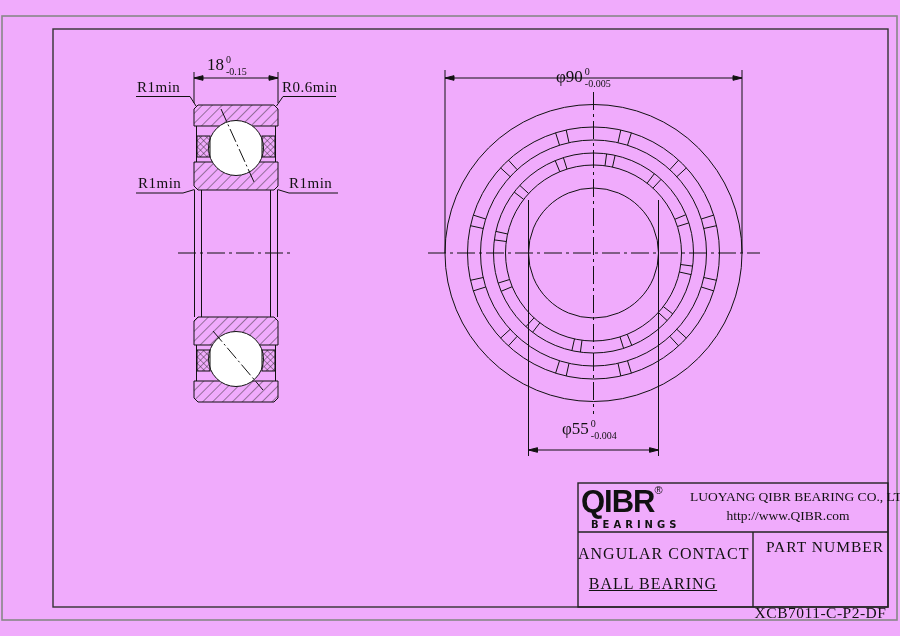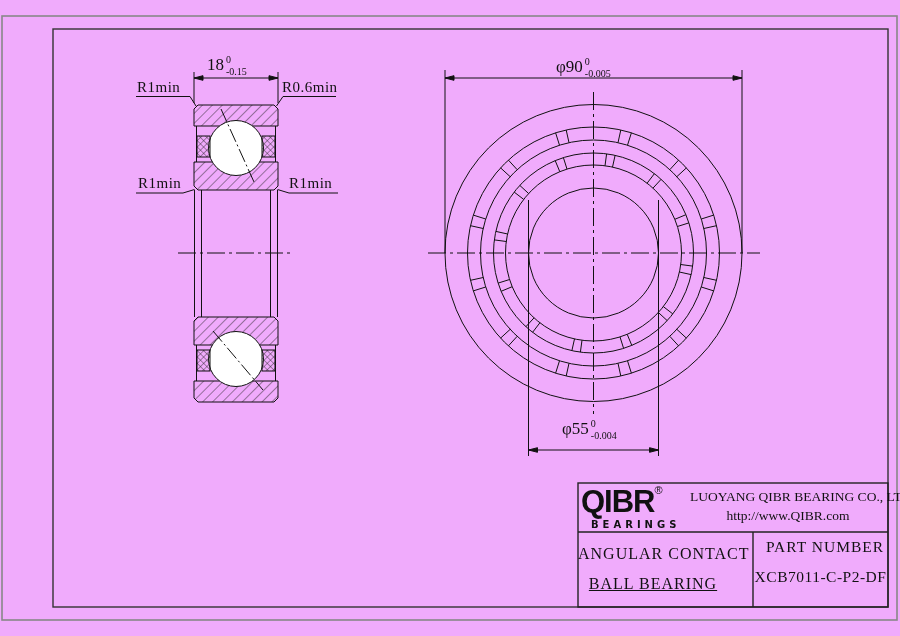--- a/index.html
+++ b/index.html
@@ -14,21 +14,21 @@
   .logo-brand{font-family:Liberation Sans, sans-serif;font-weight:800;
               font-size:31px;line-height:1;letter-spacing:-1px;text-align:right;}
   .logo-brand sup{font-size:11px;font-weight:400;letter-spacing:0;vertical-align:18px;}
   .logo-sub{font-family:"DejaVu Sans","Liberation Sans",sans-serif;font-weight:700;
             font-size:10px;letter-spacing:4px;}
   .tb-center{text-align:center;}
   .company{font-size:13.5px;}
   .url{font-size:13.5px;}
   .product{font-size:16px;letter-spacing:1px;}
   .part-label{font-size:15.5px;letter-spacing:1px;}
-  .part-number{font-size:15.5px;letter-spacing:0.5px;}
+  .part-number{font-size:15.5px;letter-spacing:0.5px;margin-top:36px;}
 </style>
 </head>
 <body>
 
 <div id="page">
 
   <svg id="art" width="900" height="636" viewBox="0 0 900 636">
     <defs>
       <pattern id="hatch" patternUnits="userSpaceOnUse" width="7" height="7" patternTransform="rotate(45)">
         <line x1="0" y1="0" x2="0" y2="7" stroke="#222" stroke-width="0.9"></line>
@@ -179,21 +179,21 @@
     <span class="tol">
       <span>0</span>
       <span>-0.15</span>
     </span>
   </div>
   <div class="txt leader-label" style="left:137px;top:79px;">R1min</div>
   <div class="txt leader-label" style="left:282px;top:79px;">R0.6min</div>
   <div class="txt leader-label" style="left:138px;top:175px;">R1min</div>
   <div class="txt leader-label" style="left:289px;top:175px;">R1min</div>
 
-  <div class="txt dim" style="left:556px;top:58px;">
+  <div class="txt dim" style="left:556px;top:68px;">
     <span>φ90</span>
     <span class="tol">
       <span>0</span>
       <span>-0.005</span>
     </span>
   </div>
   <div class="txt dim" style="left:562px;top:420px;">
     <span>φ55</span>
     <span class="tol">
       <span>0</span>

